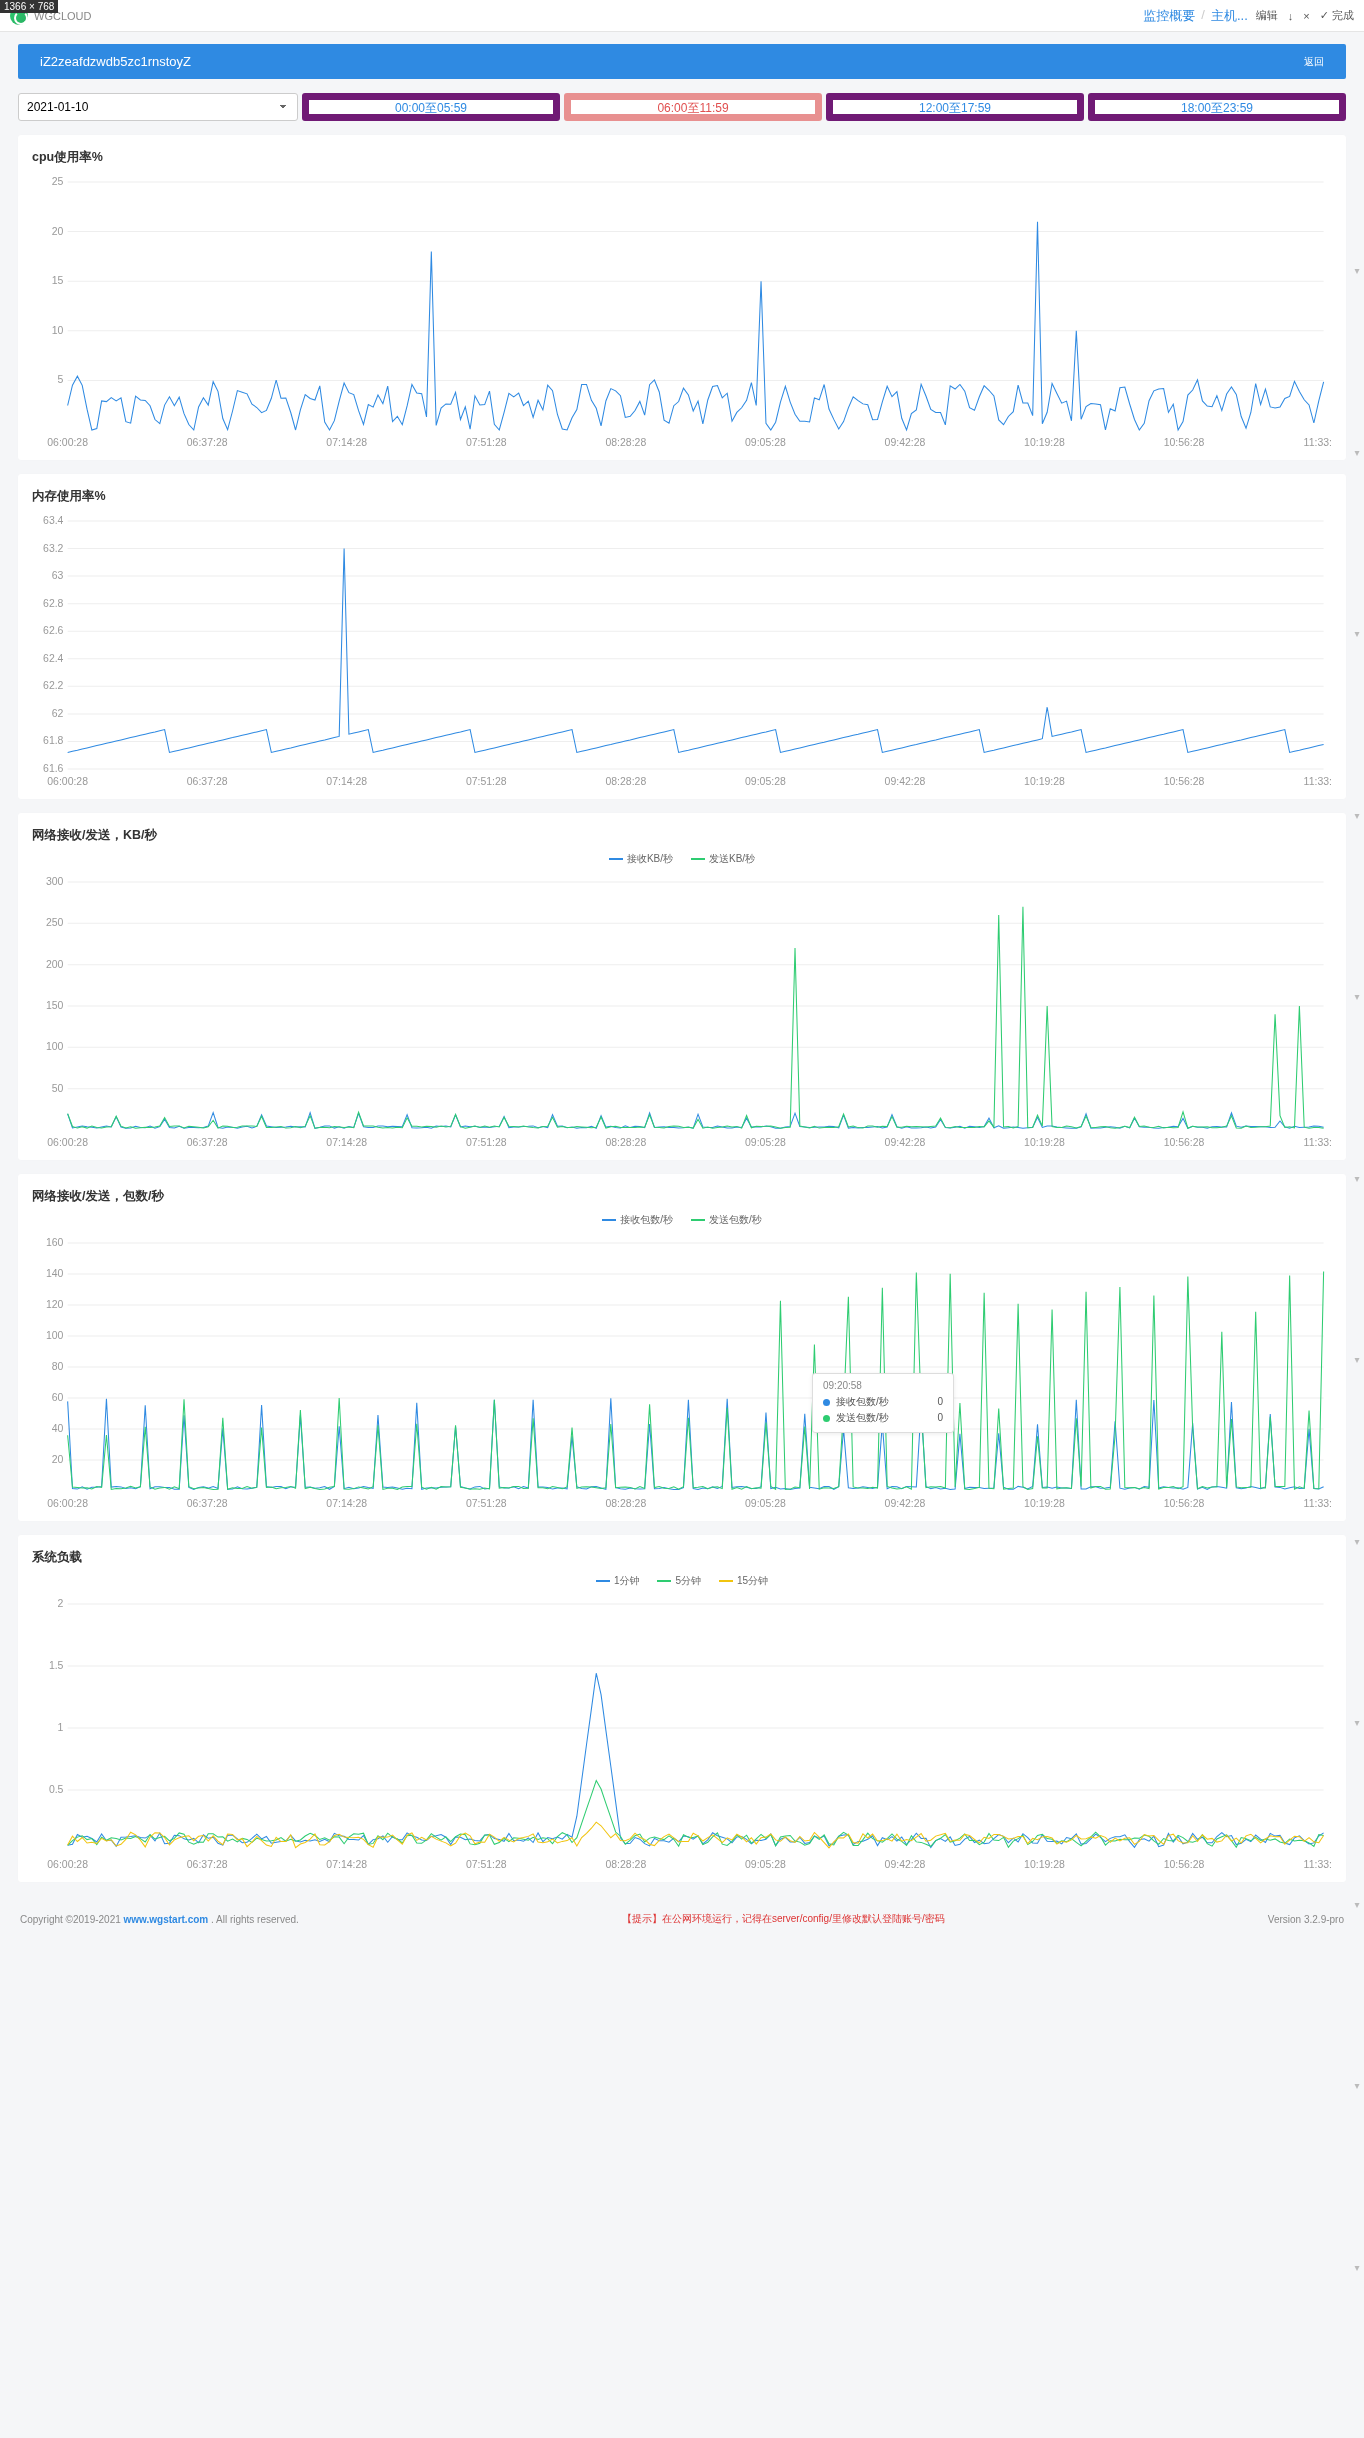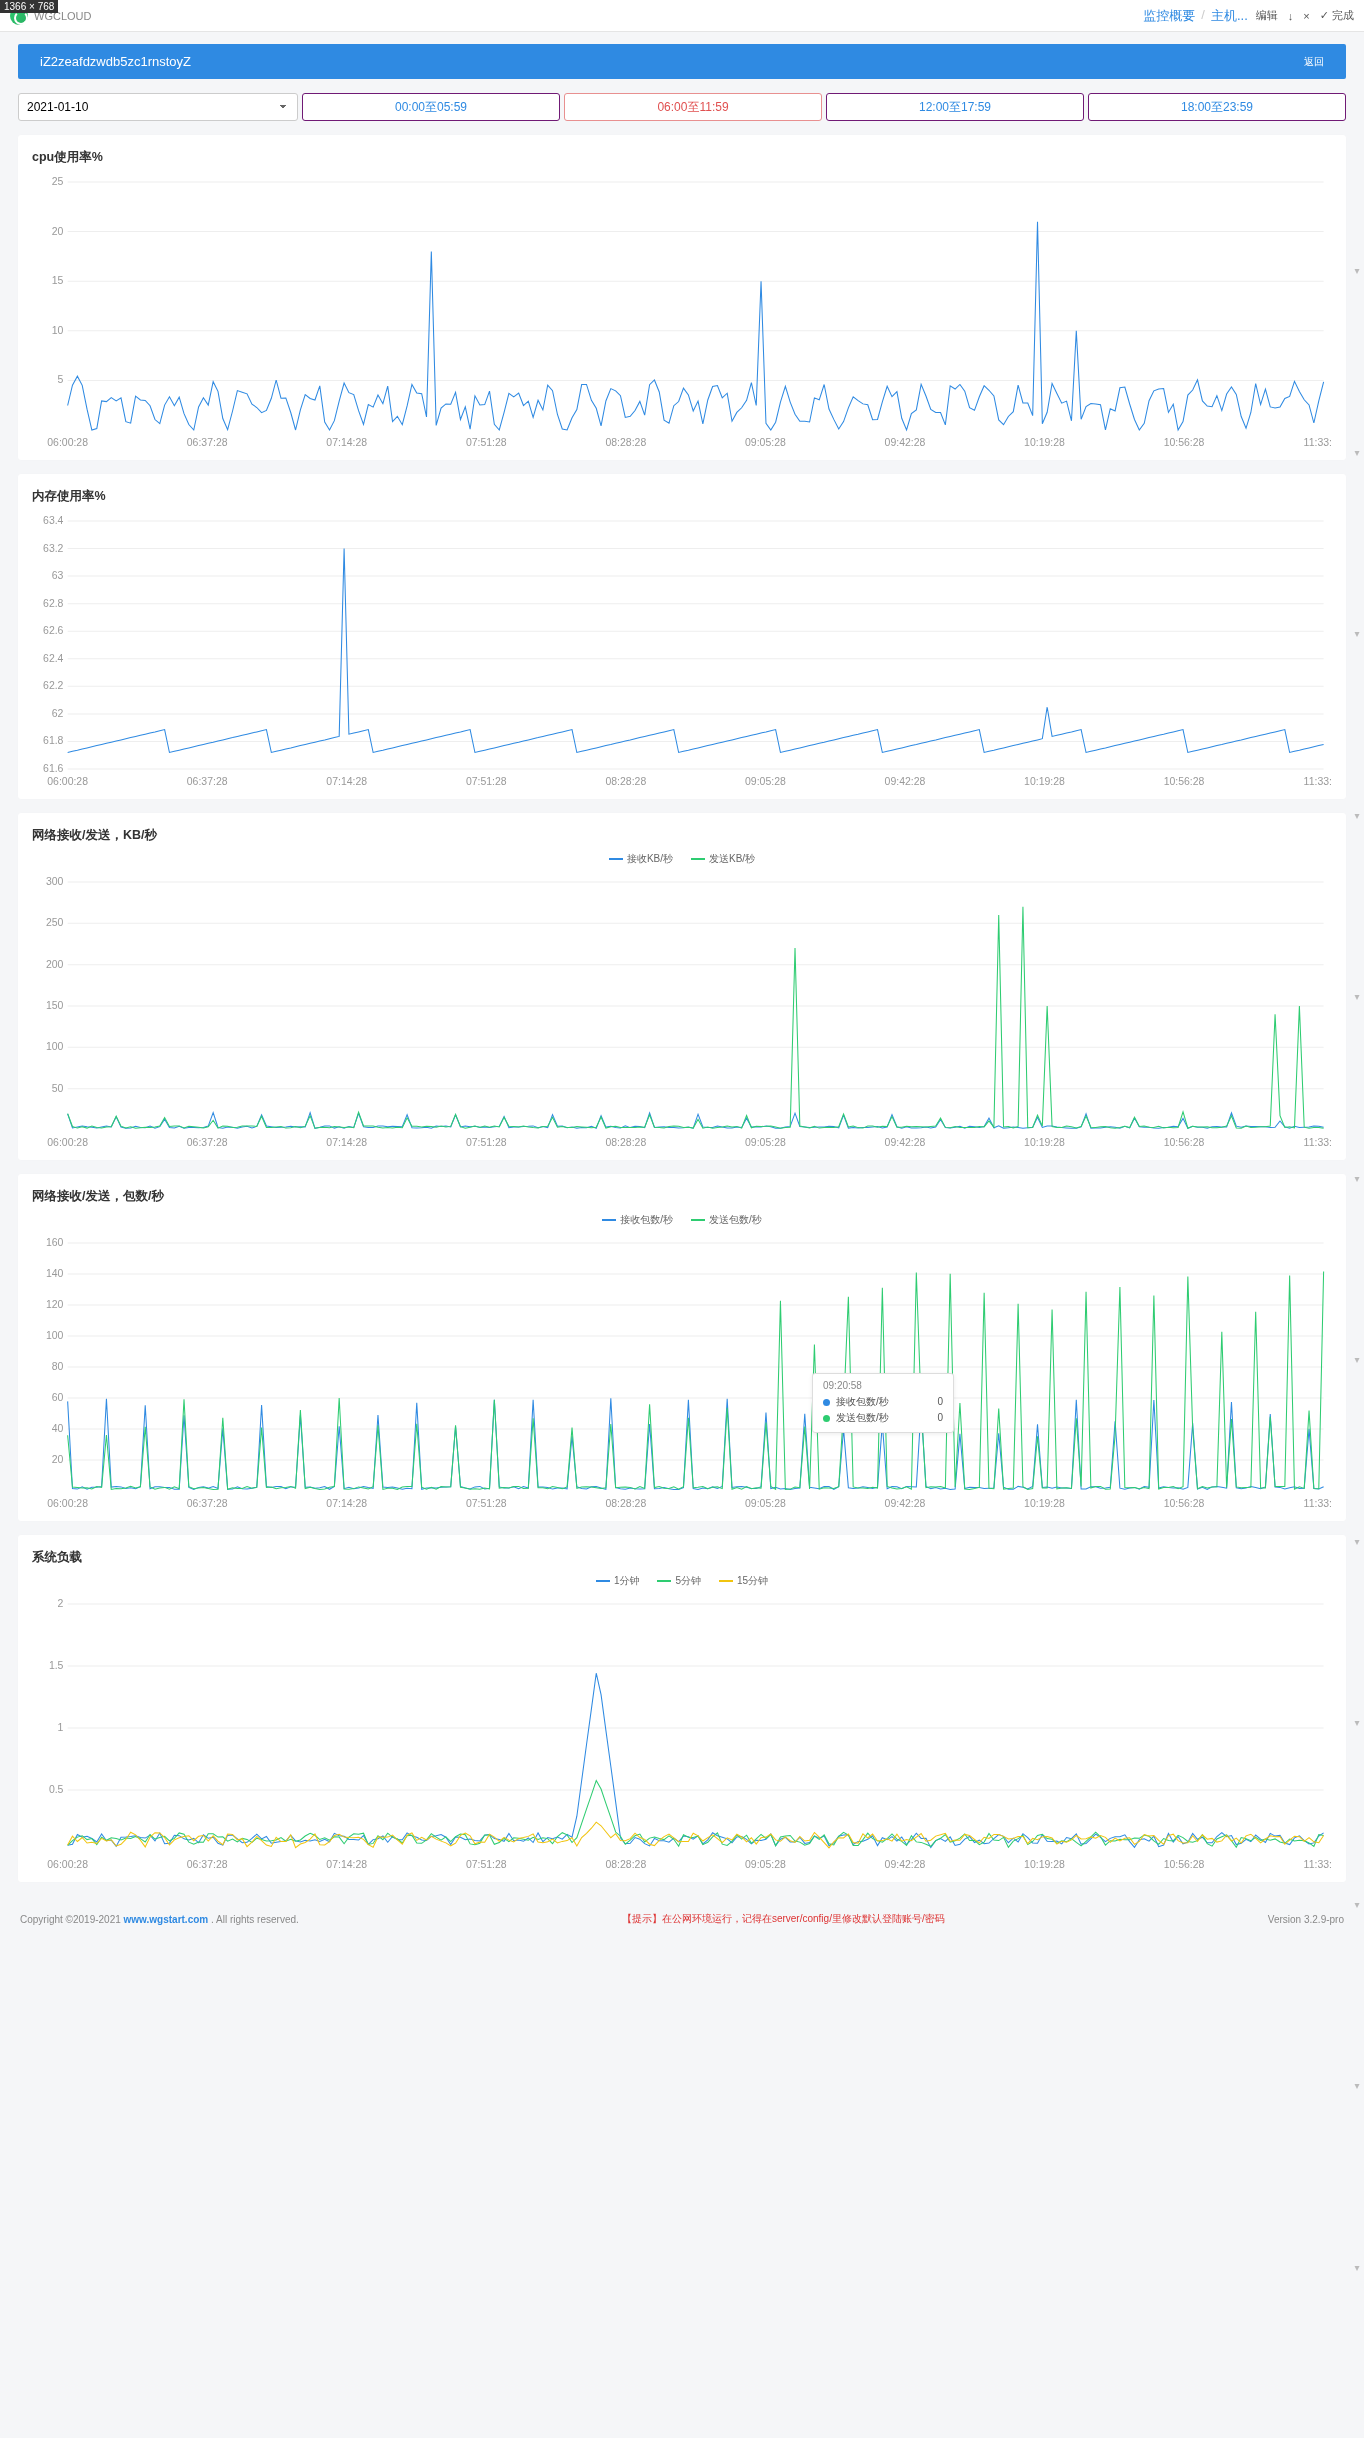--- a/index.html
+++ b/index.html
@@ -14,21 +14,21 @@
 .top-links a { color:#2f8ae2; text-decoration:none; }
 .top-links .sep { color:#ccc; margin:0 4px; }
 .top-controls { display:flex; gap:10px; align-items:center; color:#555; font-size:11px; }
 .top-controls span { cursor:pointer; }
 .dim-badge { position:fixed; top:0; left:0; background:#333; color:#fff; font-size:10px; padding:1px 4px; z-index:100; }
 .container { padding: 12px 18px 18px; }
 .title-bar { background:#2f8ae2; color:#fff; padding:10px 22px; border-radius:2px; display:flex; justify-content:space-between; align-items:center; font-size:13px; }
 .title-bar .back { color:#fff; cursor:pointer; font-size:10px; }
 .controls-row { display:flex; gap:4px; margin-top:14px; align-items:center; }
 .date-select { height:28px; border:1px solid #ccc; border-radius:3px; padding:0 24px 0 8px; font-size:12px; background:#fff; width:280px; appearance:none; -webkit-appearance:none; background-image:linear-gradient(45deg,transparent 50%,#666 50%),linear-gradient(135deg,#666 50%,transparent 50%); background-position:calc(100% - 14px) 11px,calc(100% - 10px) 11px; background-size:4px 4px,4px 4px; background-repeat:no-repeat; }
-.time-btn { flex:1; height:28px; border:1px solid #701a75; color:#2f8ae2; background:#fff; border-radius:3px; font-size:12px; cursor:pointer; }
+.time-btn { flex:1; height:28px; border:7px solid #701a75; color:#2f8ae2; background:#fff; border-radius:3px; font-size:12px; cursor:pointer; }
 .time-btn.active { border-color:#e89090; color:#e05050; }
 .card { background:#fff; border-radius:3px; padding:14px 14px 8px; margin-top:14px; box-shadow:0 0 1px rgba(0,0,0,.04); position:relative; }
 .card-title { font-weight:600; font-size:12.5px; color:#333; margin-bottom:6px; }
 .chart { position:relative; height:280px; }
 .chart svg { width:100%; height:100%; display:block; }
 .axis-label { font-size:10px; fill:#999; }
 .grid-line { stroke:#eee; stroke-width:1; }
 .legend { display:flex; justify-content:center; gap:18px; font-size:10px; color:#666; padding:2px 0 6px; }
 .legend-item { display:flex; align-items:center; gap:4px; }
 .legend-swatch { width:14px; height:2px; display:inline-block; }

